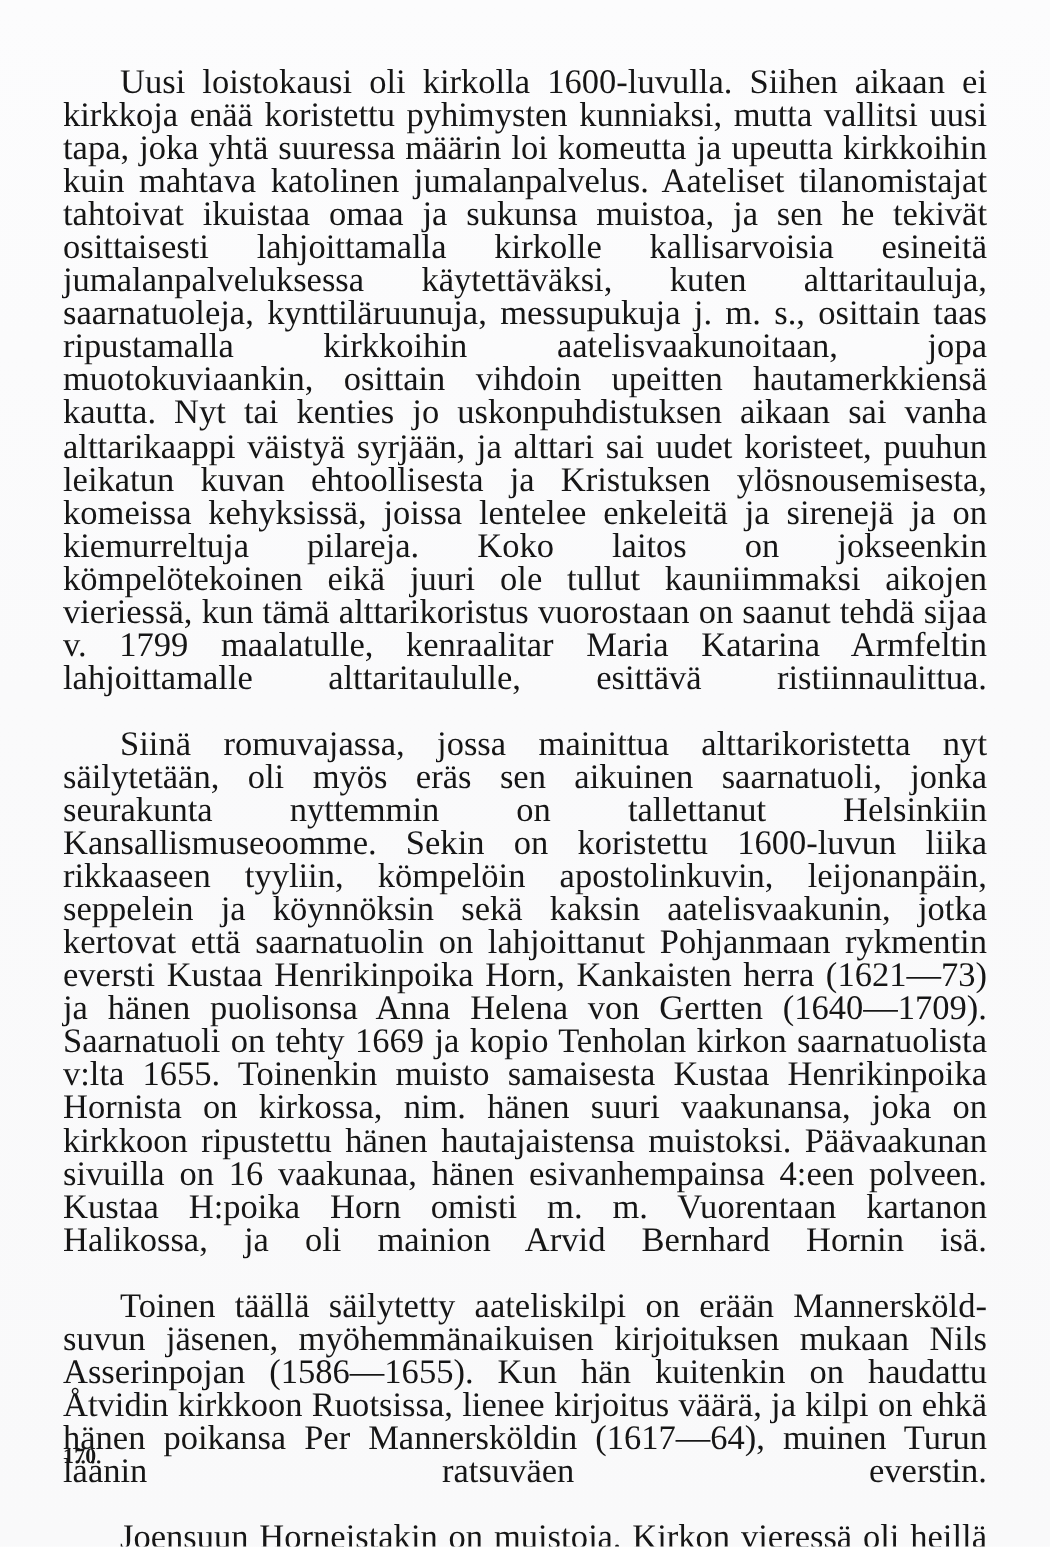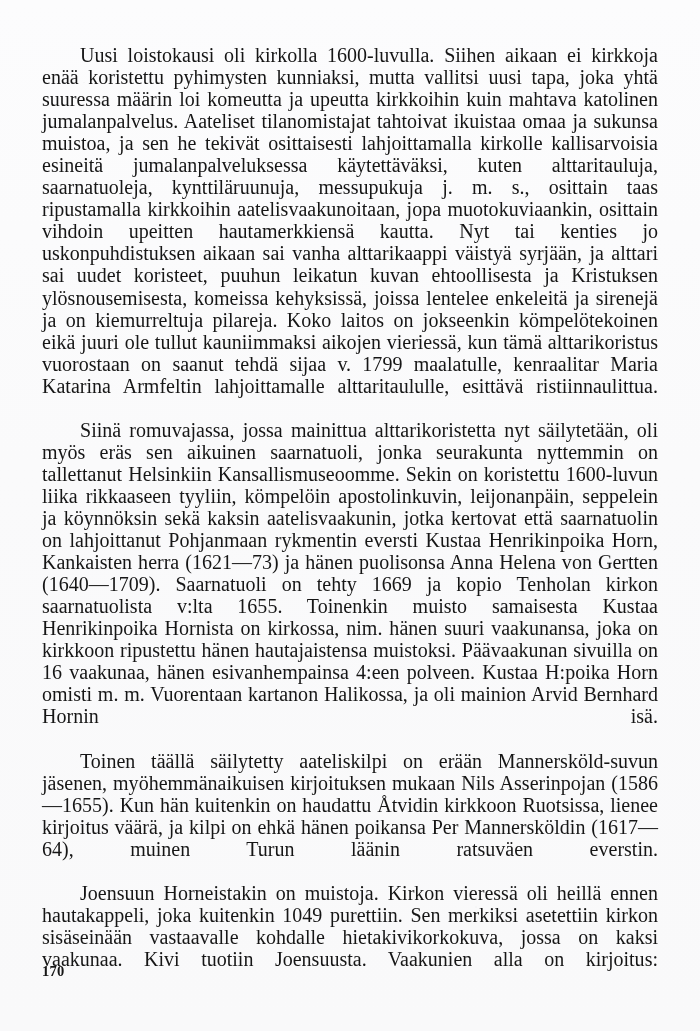--- a/index.html
+++ b/index.html
@@ -32,21 +32,21 @@
     position: absolute;
     left: 42px;
     top: 44px;
     width: 616px;
   }
 
   p.para {
     margin: 0;
     text-align: justify;
     text-justify: inter-word;
-    font-size: 20px;
+    font-size: 23px;
     line-height: 22.05px;
     text-indent: 38px;
     hyphens: none;
     word-spacing: 0.2px;
     letter-spacing: 0.01px;
     -webkit-font-smoothing: antialiased;
   }
 
   
   p.para:after {

